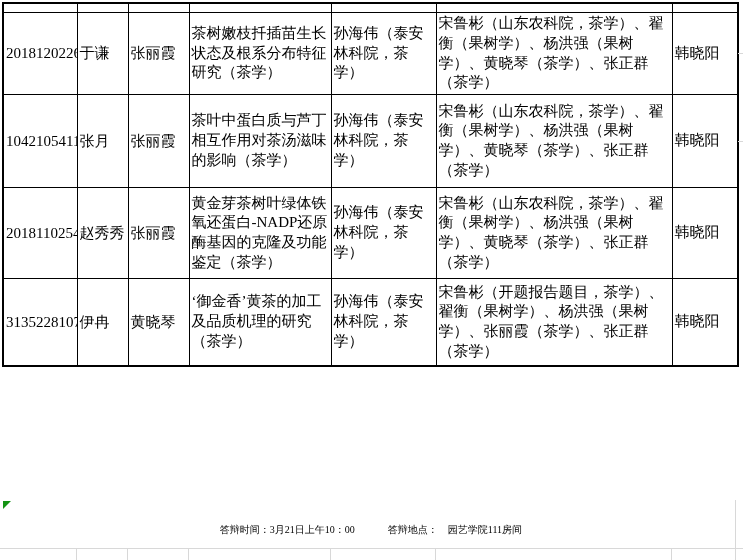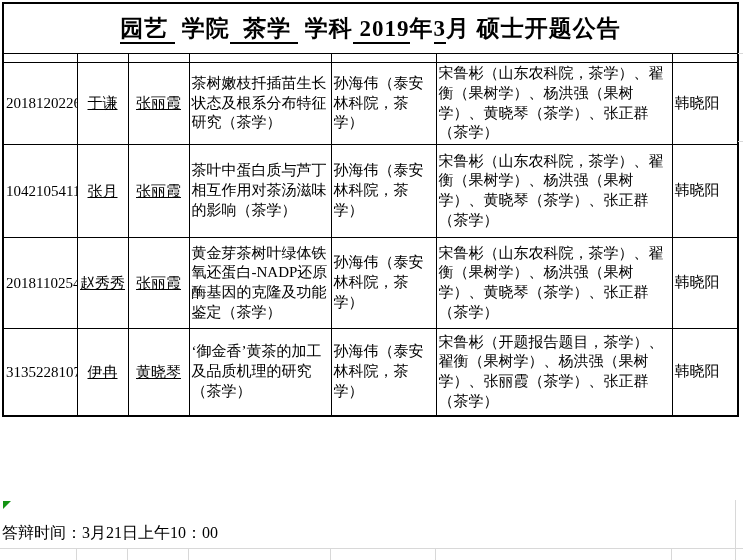--- a/index.html
+++ b/index.html
@@ -15,26 +15,26 @@
   }
   td, th { border:1px solid #000; padding:1px 2px; font-size:15px; font-weight:normal; vertical-align:middle; overflow:hidden; }
   .title-cell { height:47px; text-align:center; font-size:23px; font-weight:bold; letter-spacing:1px; }
   .u { border-bottom:2px solid #000; padding-bottom:1px; }
   tr.hdr td { height:84px; text-align:center; white-space:pre-line; line-height:1.35; }
   tr.spacer td { height:8px; padding:0; font-size:1px; line-height:1px; }
   tr.r1 td { height:78px; }
   tr.r2 td { height:90px; }
   tr.r3 td { height:88px; }
   tr.r4 td { height:84px; }
-  .c-center { text-align:center;text-decoration:underline; }
+  .c-center { text-align:left; }
   .c-left { text-align:left; line-height:1.32; }
   .idnum { text-align:center; letter-spacing:0; }
   .footer-line {
     position:absolute; left:2px; top:523px; width:738px;
-    font-size:16px; white-space:nowrap; display:flex; align-items:baseline;
+    font-size:10px; white-space:nowrap; display:flex; align-items:baseline;justify-content:center;
   }
   .footer-place { margin-left:33px; }
   .err-triangle {
     position:absolute; left:3px; top:501px; width:0; height:0;
     border-top:8px solid #149414; border-right:8px solid transparent;
   }
   .grid-h { position:absolute; background:#d8d8d8; height:1px; }
   .grid-v { position:absolute; background:#d8d8d8; width:1px; }
 </style>
 </head>
@@ -44,23 +44,20 @@
   <colgroup>
     <col style="width:74px">
       <col style="width:51px">
       <col style="width:61px">
     <col style="width:142px">
       <col style="width:105px">
       <col style="width:236px">
     <col style="width:66px">
   </colgroup>
   <tbody>
-    <tr>
-      <td class="title-cell" colspan="7"><span class="u">园艺&nbsp;</span><span>&nbsp;学院</span><span class="u">&nbsp;&nbsp;茶学&nbsp;</span><span>&nbsp;学科</span><span class="u">&nbsp;2019</span><span>年</span><span class="u">3</span><span>月 硕士开题公告</span></td>
-    </tr>
     <tr class="spacer">
       <td></td>
       <td></td>
       <td></td>
       <td></td>
       <td></td>
       <td></td>
       <td></td>
     </tr>
     <tr class="r1">
@@ -99,20 +96,21 @@
       <td class="c-left">宋鲁彬（开题报告题目，茶学）、翟衡（果树学）、杨洪强（果树学）、张丽霞（茶学）、张正群（茶学）</td>
       <td class="c-left">韩晓阳</td>
     </tr>
   </tbody>
 </table>
 
 <div class="err-triangle"></div>
 
 <div class="footer-line">
   <span>答辩时间：3月21日上午10：00</span>
+  <span class="footer-place">答辩地点：　园艺学院111房间</span>
 </div>
 
 <div class="grid-h" style="left:0; top:548px; width:743px;"></div>
 <div class="grid-v" style="left:76px;  top:549px; height:11px;"></div>
 <div class="grid-v" style="left:127px; top:549px; height:11px;"></div>
 <div class="grid-v" style="left:188px; top:549px; height:11px;"></div>
 <div class="grid-v" style="left:330px; top:549px; height:11px;"></div>
 <div class="grid-v" style="left:435px; top:549px; height:11px;"></div>
 <div class="grid-v" style="left:671px; top:549px; height:11px;"></div>
 <div class="grid-v" style="left:735px; top:500px; height:60px;"></div>

